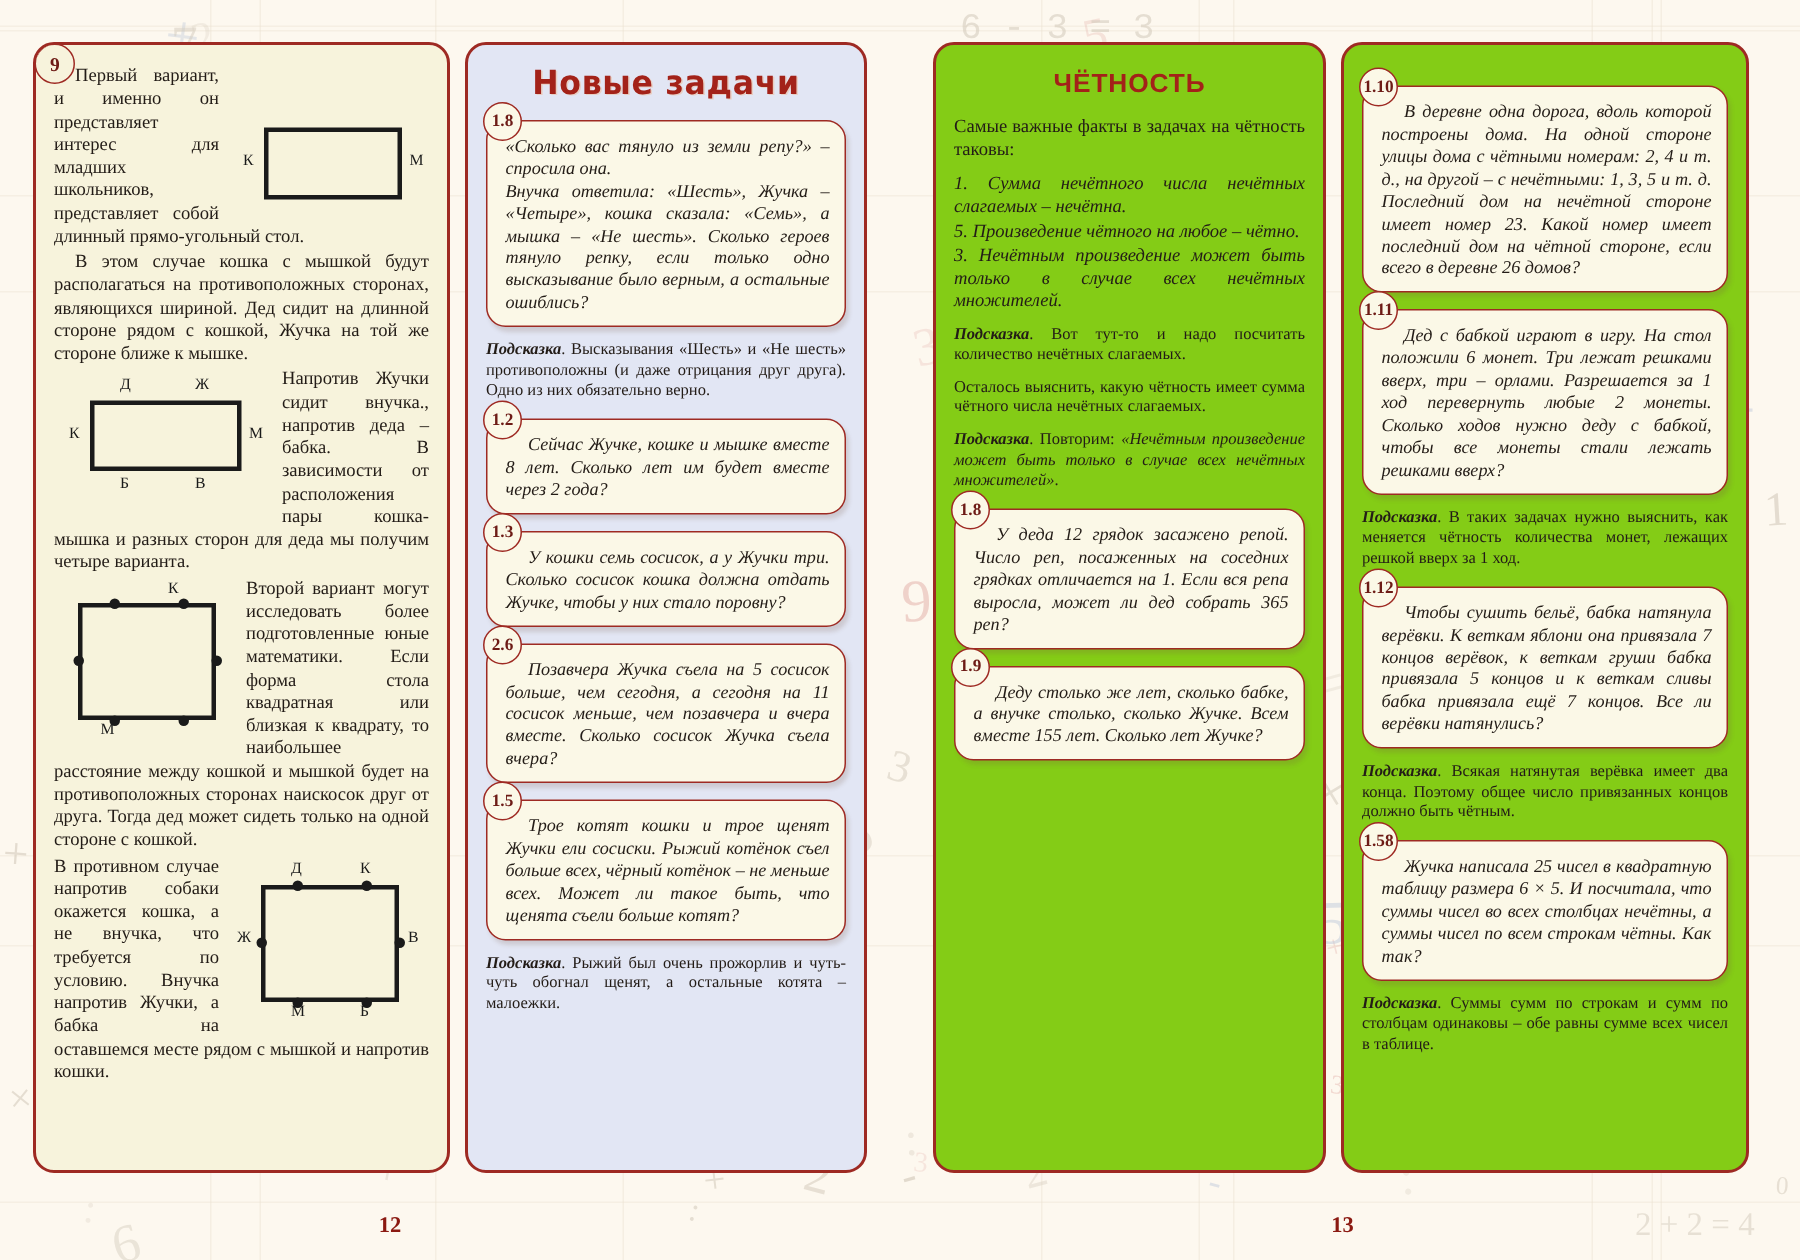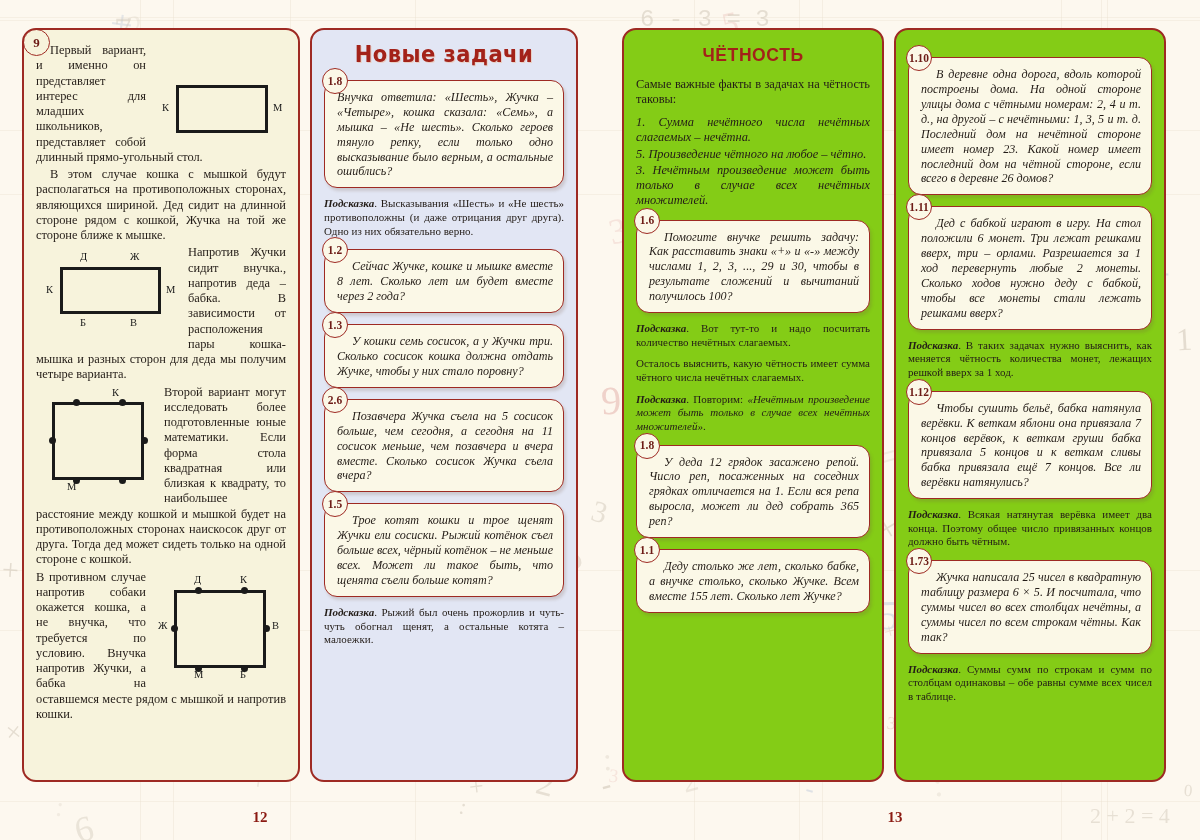--- a/index.html
+++ b/index.html
@@ -399,20 +399,21 @@
           </div>
           <p class="noind">В противном случае напротив собаки окажется кошка, а не внучка, что требуется по условию. Внучка напротив Жучки, а бабка на оставшемся месте рядом с мышкой и напротив кошки.</p>
         </div>
       </div>
 
       <div class="panel blue">
         <div class="title-fancy">Новые задачи</div>
 
         <div class="prob">
           <div class="num">1.8</div>
+          <p class="noind">«Сколько вас тянуло из земли репу?» – спросила она.</p>
           <p class="noind">Внучка ответила: «Шесть», Жучка – «Четыре», кошка сказала: «Семь», а мышка – «Не шесть». Сколько героев тянуло репку, если только одно высказывание было верным, а остальные ошиблись?</p>
         </div>
 
         <div class="hint">
           <b>Подсказка</b><span>. Высказывания «Шесть» и «Не шесть» противоположны (и даже отрицания друг друга). Одно из них обязательно верно.</span>
         </div>
 
         <div class="prob">
           <div class="num">1.2</div>
           <p>Сейчас Жучке, кошке и мышке вместе 8 лет. Сколько лет им будет вместе через 2 года?</p>
@@ -447,42 +448,38 @@
       <div class="panel blue2" style="width:262px;">
         <div class="title-plain">ЧЁТНОСТЬ</div>
         <p class="noind">Самые важные факты в задачах на чётность таковы:</p>
 
         <div class="facts">
           <p>1. Сумма нечётного числа нечётных слагаемых – нечётна.</p>
           <p>5. Произведение чётного на любое – чётно.</p>
           <p>3. Нечётным произведение может быть только в случае всех нечётных множителей.</p>
         </div>
 
-        <div class="prob">
-          <div class="num">1.6</div>
-          <p>Помогите внучке решить задачу: Как расставить знаки «+» и «-» между числами 1, 2, 3, ..., 29 и 30, чтобы в результате сложений и вычитаний получилось 100?</p>
-        </div>
 
         <div class="hint">
           <b>Подсказка</b><span>. Вот тут-то и надо посчитать количество нечётных слагаемых.</span>
         </div>
 
 
         <div class="hint">Осталось выяснить, какую чётность имеет сумма чётного числа нечётных слагаемых.</div>
         <div class="hint">
           <b>Подсказка</b><span>. Повторим: </span><i>«Нечётным произведение может быть только в случае всех нечётных множителей»</i><span>.</span>
         </div>
 
         <div class="prob">
           <div class="num">1.8</div>
           <p>У деда 12 грядок засажено репой. Число реп, посаженных на соседних грядках отличается на 1. Если вся репа выросла, может ли дед собрать 365 реп?</p>
         </div>
 
         <div class="prob">
-          <div class="num">1.1</div>
+          <div class="num">1.9</div>
           <p>Деду столько же лет, сколько бабке, а внучке столько, сколько Жучке. Всем вместе 155 лет. Сколько лет Жучке?</p>
         </div>
       </div>
 
       <div class="panel blue2" style="width:272px;">
 
         <div class="prob" style="margin-top:14px;">
           <div class="num">1.10</div>
           <p>В деревне одна дорога, вдоль которой построены дома. На одной стороне улицы дома с чётными номерам: 2, 4 и т. д., на другой – с нечётными: 1, 3, 5 и т. д. Последний дом на нечётной стороне имеет номер 23. Какой номер имеет последний дом на чётной стороне, если всего в деревне 26 домов?</p>
         </div>
@@ -499,21 +496,21 @@
         <div class="prob">
           <div class="num">1.12</div>
           <p>Чтобы сушить бельё, бабка натянула верёвки. К веткам яблони она привязала 7 концов верёвок, к веткам груши бабка привязала 5 концов и к веткам сливы бабка привязала ещё 7 концов. Все ли верёвки натянулись?</p>
         </div>
 
         <div class="hint">
           <b>Подсказка</b><span>. Всякая натянутая верёвка имеет два конца. Поэтому общее число привязанных концов должно быть чётным.</span>
         </div>
 
         <div class="prob">
-          <div class="num">1.73</div>
+          <div class="num">1.58</div>
           <p>Жучка написала 25 чисел в квадратную таблицу размера 6 × 5. И посчитала, что суммы чисел во всех столбцах нечётны, а суммы чисел по всем строкам чётны. Как так?</p>
         </div>
 
         <div class="hint">
           <b>Подсказка</b><span>. Суммы сумм по строкам и сумм по столбцам одинаковы – обе равны сумме всех чисел в таблице.</span>
         </div>
       </div>
     </div>
     <div class="page-num">13</div>
   </div>

